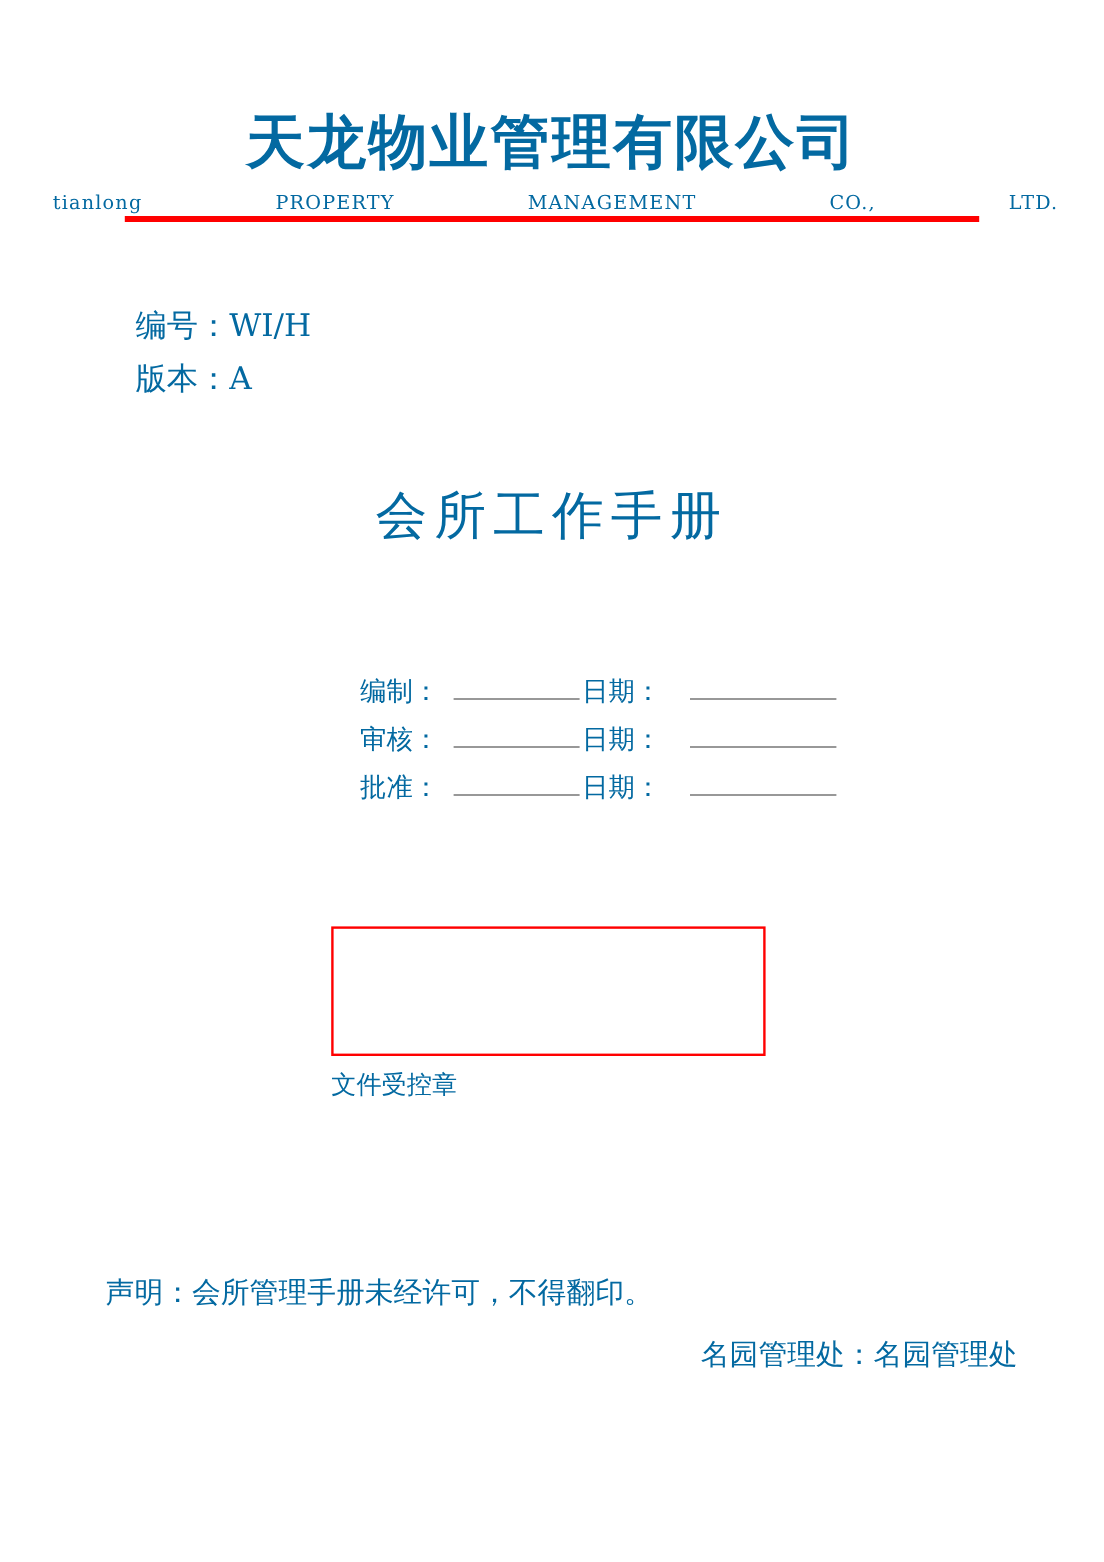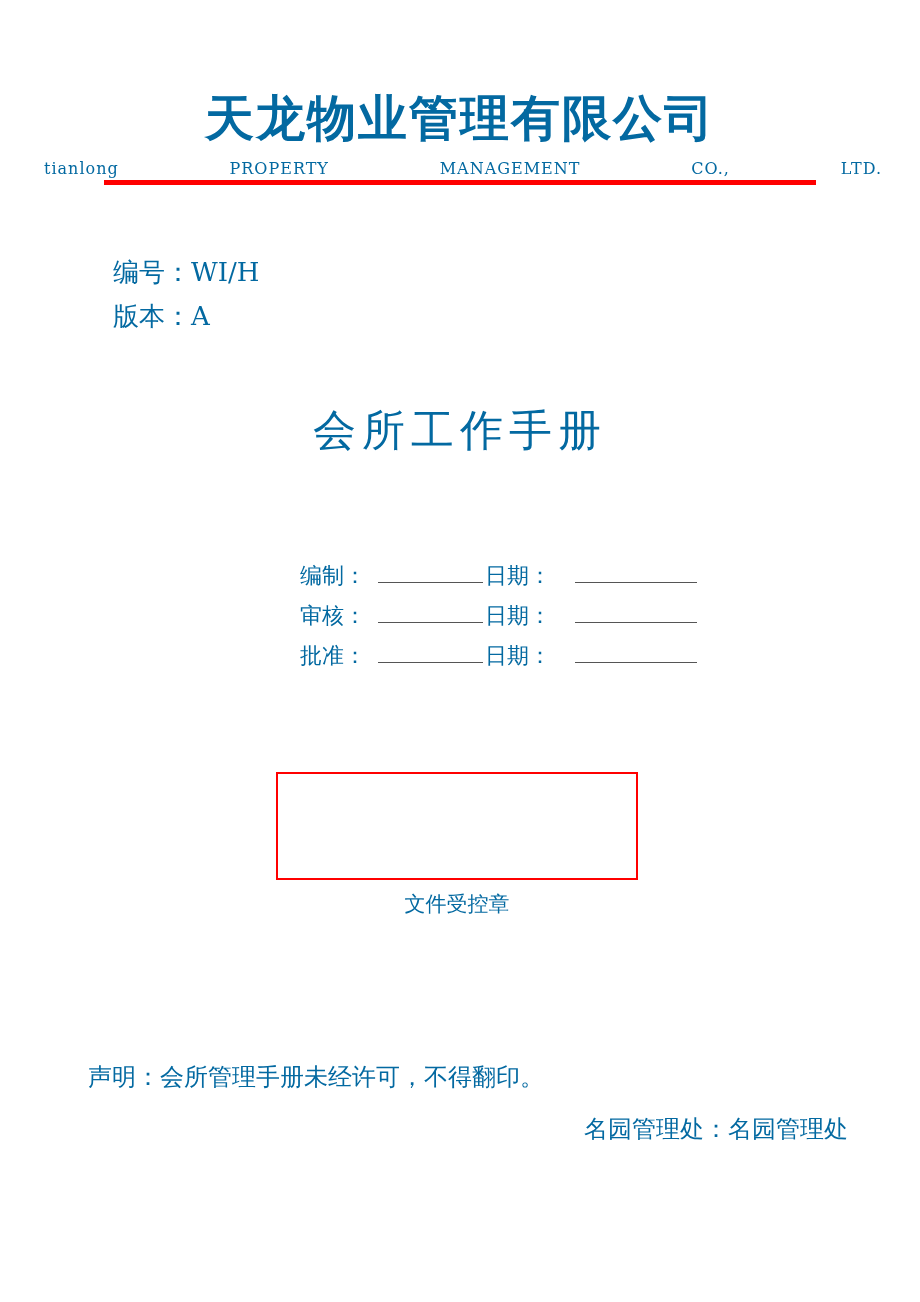--- a/index.html
+++ b/index.html
@@ -138,21 +138,21 @@
     height: 104px;
     border: 2px solid #ff0000;
     background: #ffffff;
   }
 
   .stamp-caption {
     position: absolute;
     left: 276px;
     top: 890px;
     width: 362px;
-    text-align: center;
+    text-align: left;
     font-size: 21px;
     line-height: 28px;
     white-space: nowrap;
   }
 
   
   .statement {
     position: absolute;
     left: 88px;
     top: 1060px;

